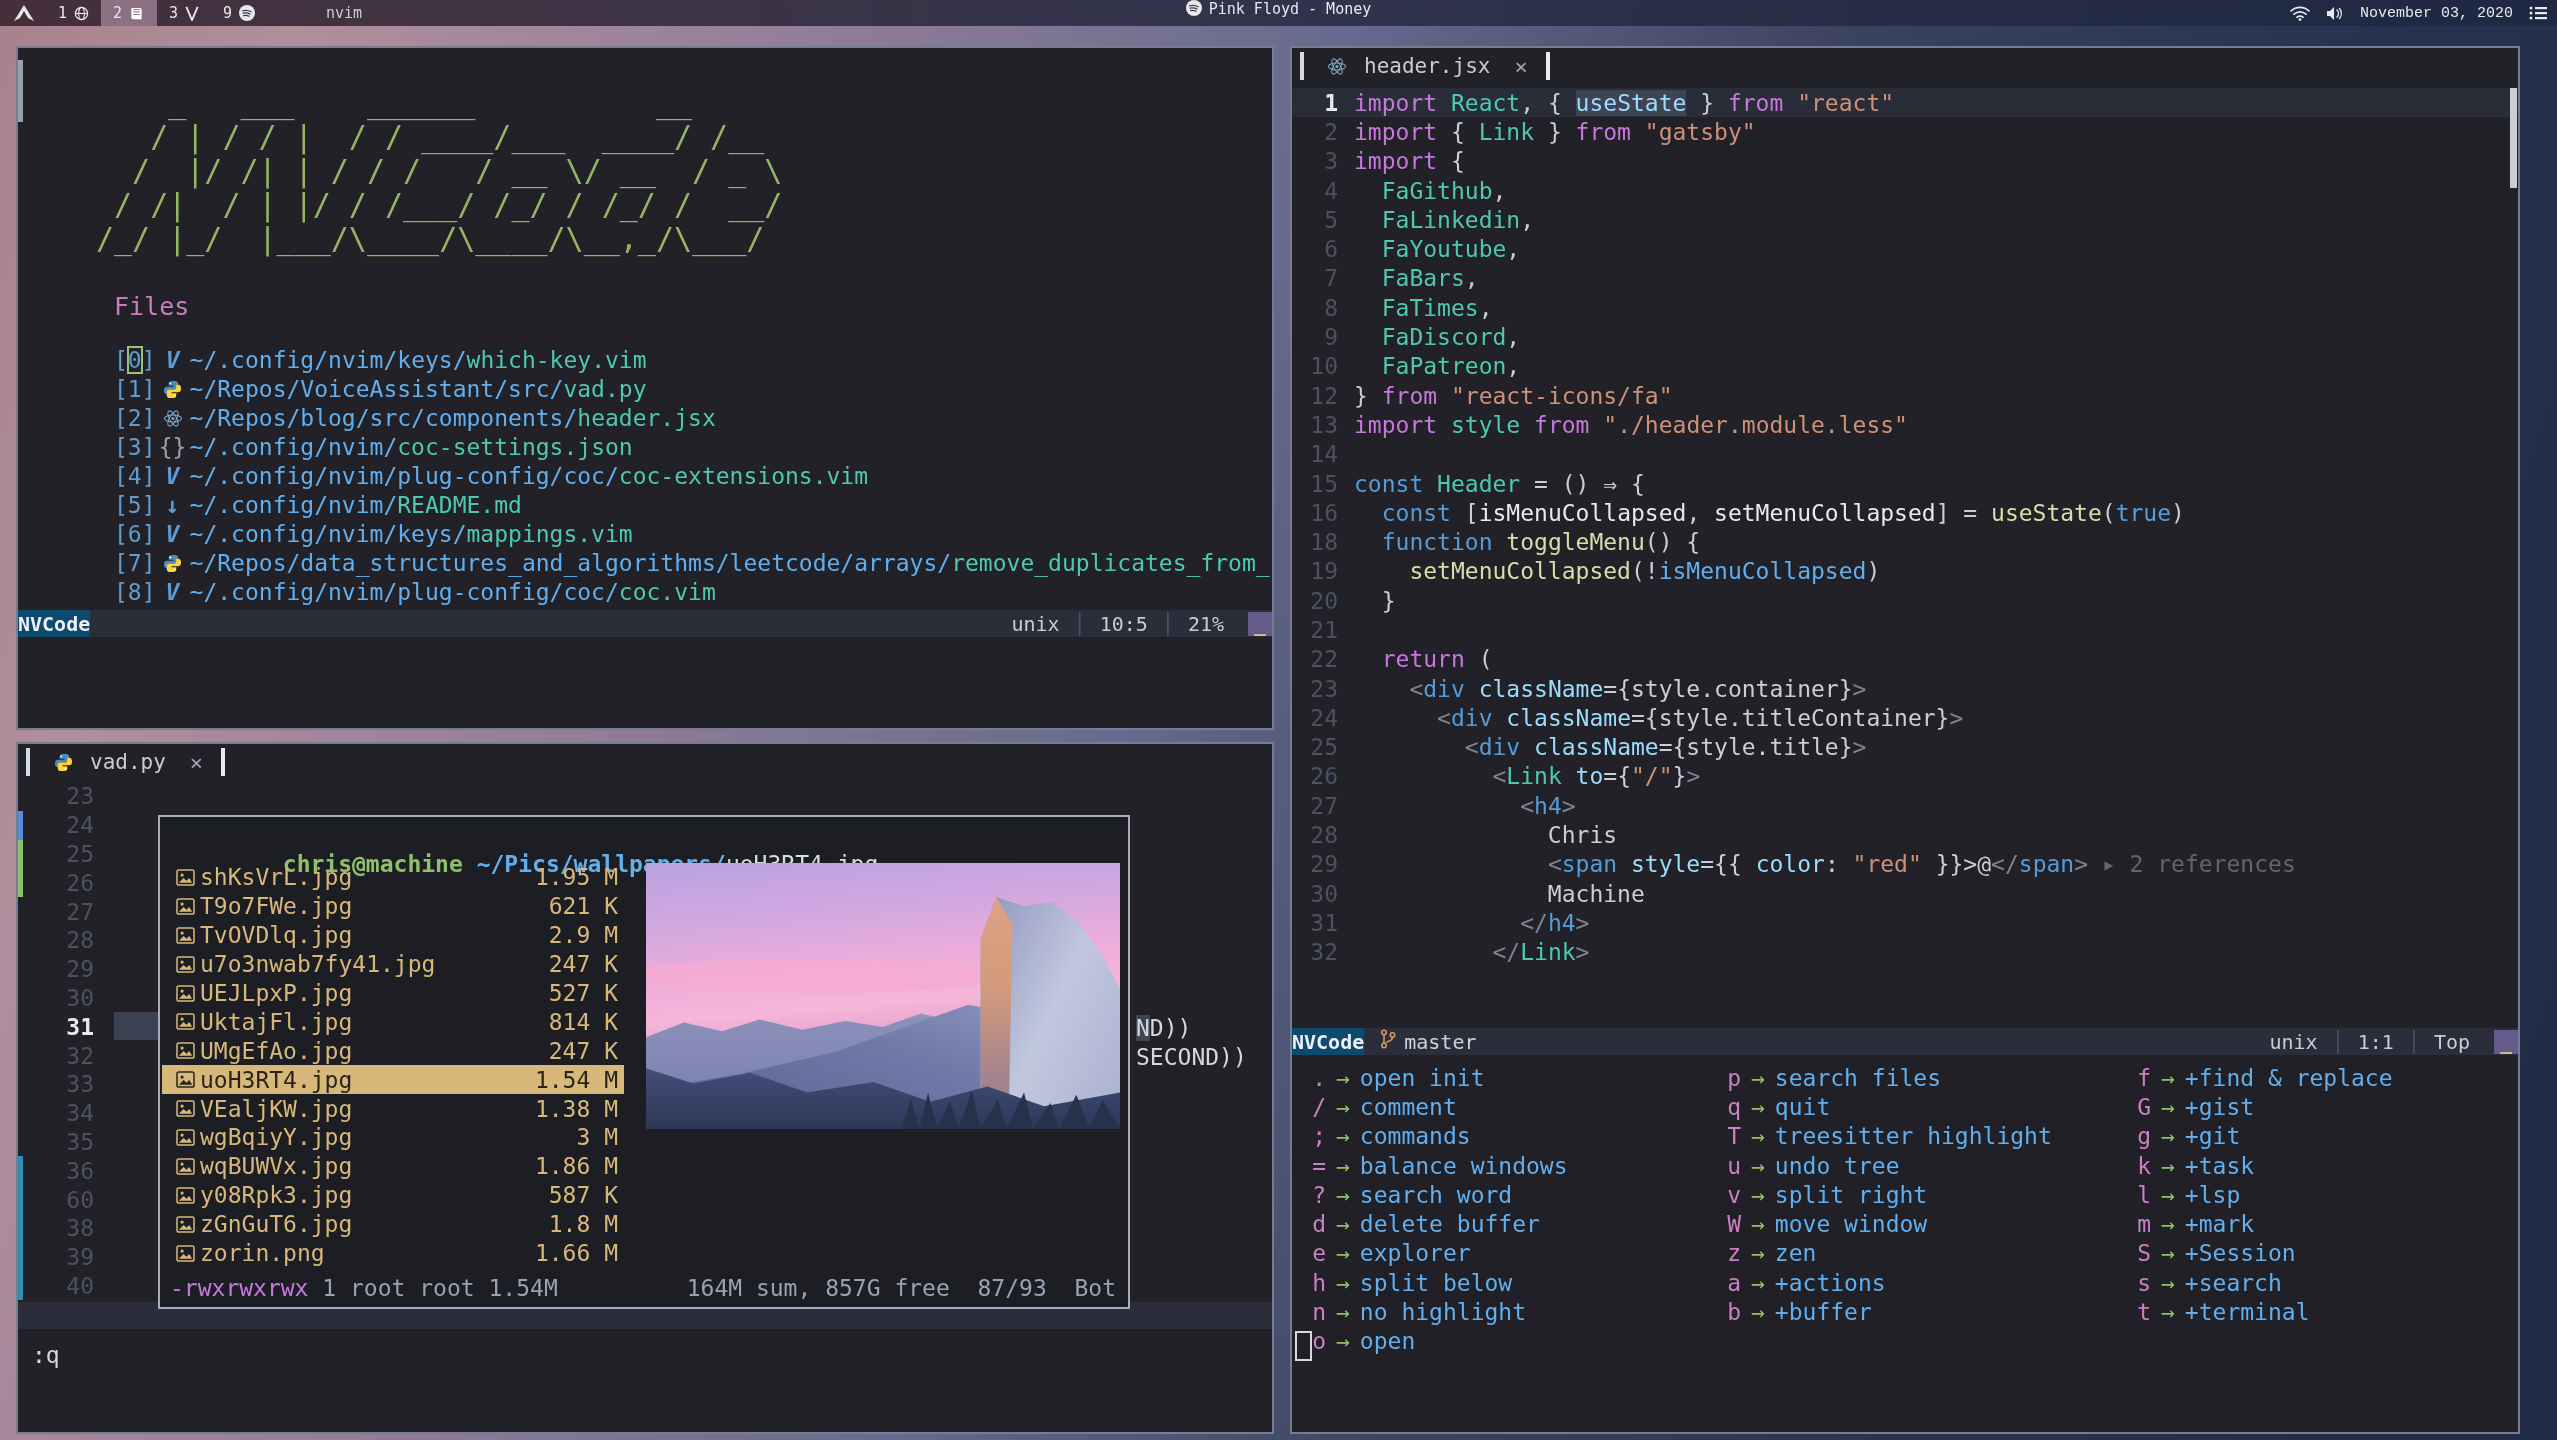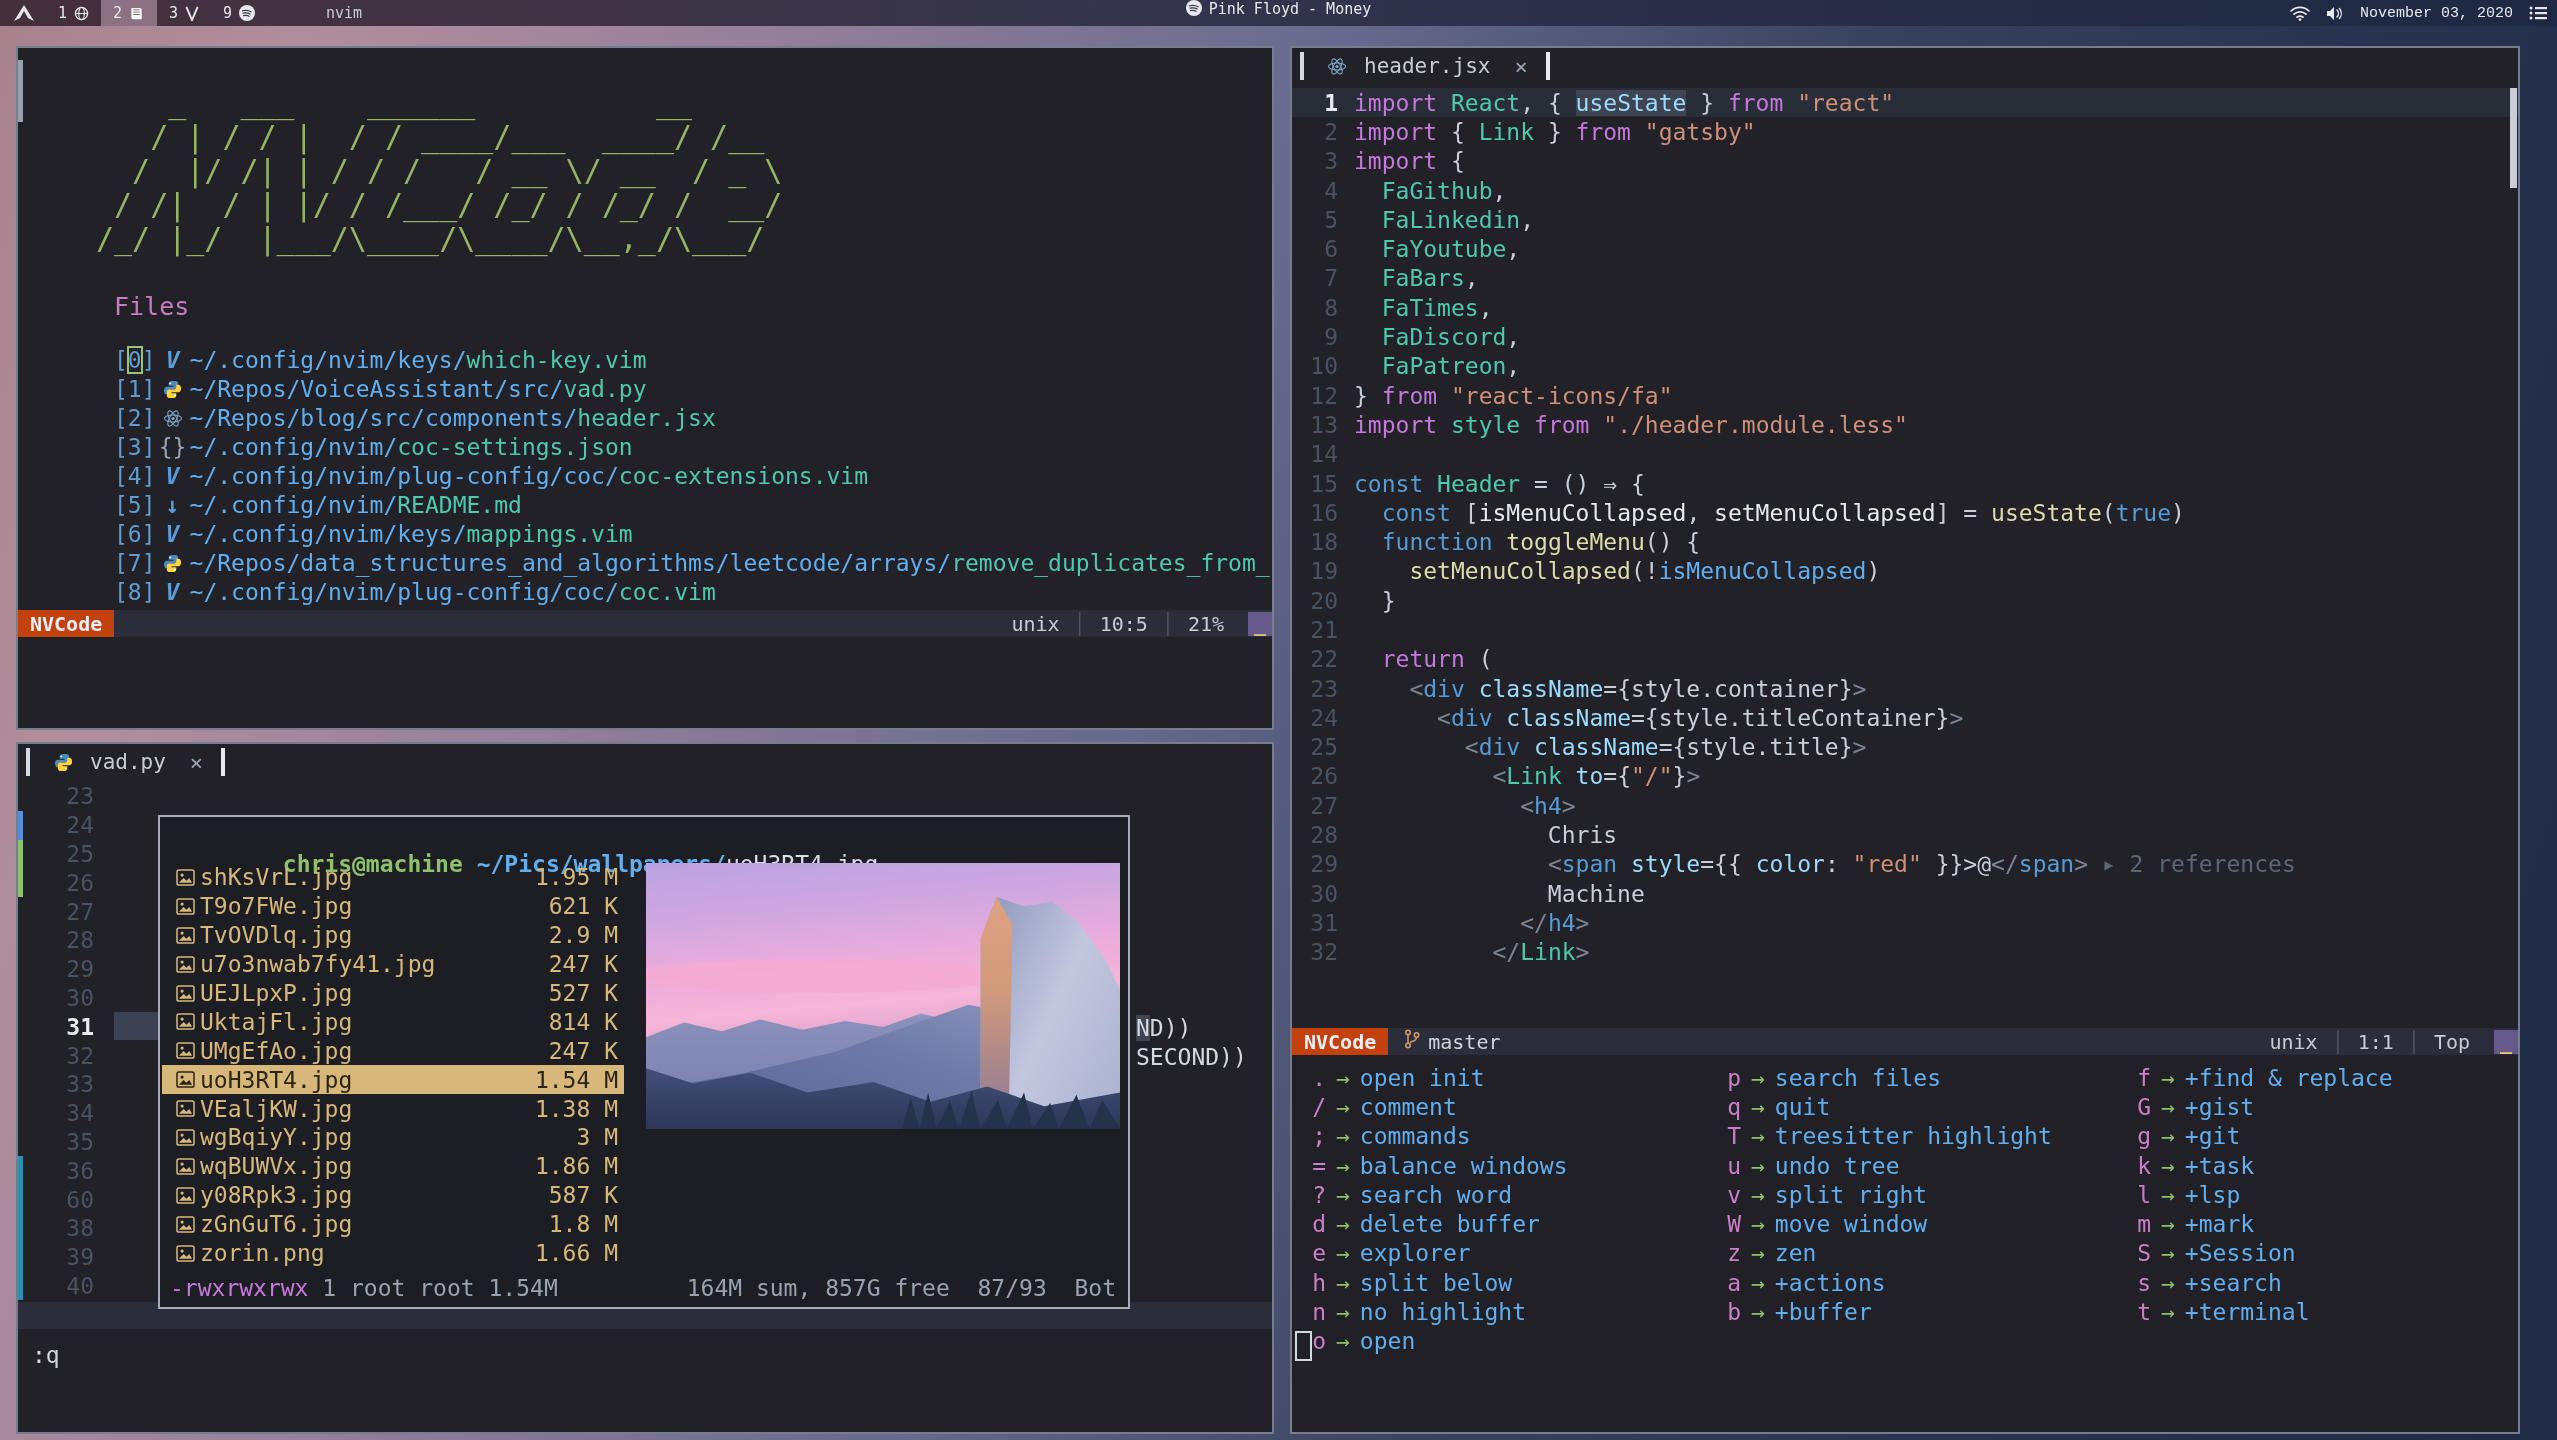--- a/index.html
+++ b/index.html
@@ -18,21 +18,21 @@
   .bar-center{position:absolute;left:0;right:0;top:0;height:26px;display:flex;justify-content:center;gap:7px;pointer-events:none;}
   .bar-right{position:absolute;right:10px;top:0;height:26px;display:flex;align-items:center;gap:16px;font-family:Liberation Mono, monospace;}
 
   
   .win{position:absolute;background:#212127;border:2px solid #767d8e;box-sizing:border-box;}
   .tabbar{position:absolute;left:0;top:0;right:0;height:36px;display:flex;align-items:center;gap:10px;padding-left:8px;color:#c9ccd4;font-size:21px;}
   .tab-edge{width:4px;height:28px;background:#d6dae2;margin-right:6px;}
   .tab-close{color:#9aa2b2;margin-left:14px;font-size:22px;}
   .tab-cursor{width:4px;height:28px;background:#e7eaf0;margin-left:8px;}
   .sl{position:absolute;left:0;right:0;height:27px;background:#2b2e3a;display:flex;align-items:center;font-size:20px;color:#c8ccd4;}
-  .sl-chip{background:#c2410c;color:#f0eef6;font-weight:bold;height:100%;display:flex;align-items:center;padding:0 12px;}
+  .sl-chip{background:#0c4a6e;color:#f0eef6;font-weight:bold;height:100%;display:flex;align-items:center;padding:0 0;}
   .sl-right{margin-left:auto;display:flex;align-items:center;gap:14px;padding-right:0;}
   .sl-sep{color:#4d5364;}
   .sl-endchip{background:#665a8a;color:#e5c07b;font-weight:bold;height:100%;width:24px;display:flex;align-items:flex-end;justify-content:center;margin-left:10px;}
   .gutter-num{color:#4b5263;text-align:right;}
 
   
   .tk-k{color:#C678DD}.tk-b{color:#569CD6}.tk-t{color:#4EC9B0}.tk-s{color:#CE9178}
   .tk-f{color:#DCDCAA}.tk-v{color:#9CDCFE}.tk-p{color:#c9ced8}.tk-d{color:#7d8494}
   .tk-g{color:#5f6672}.tk-w{color:#e6e9ef}.tk-u{color:#61AFEF}
   .tk-h{color:#9CDCFE;background:#3e4452}

